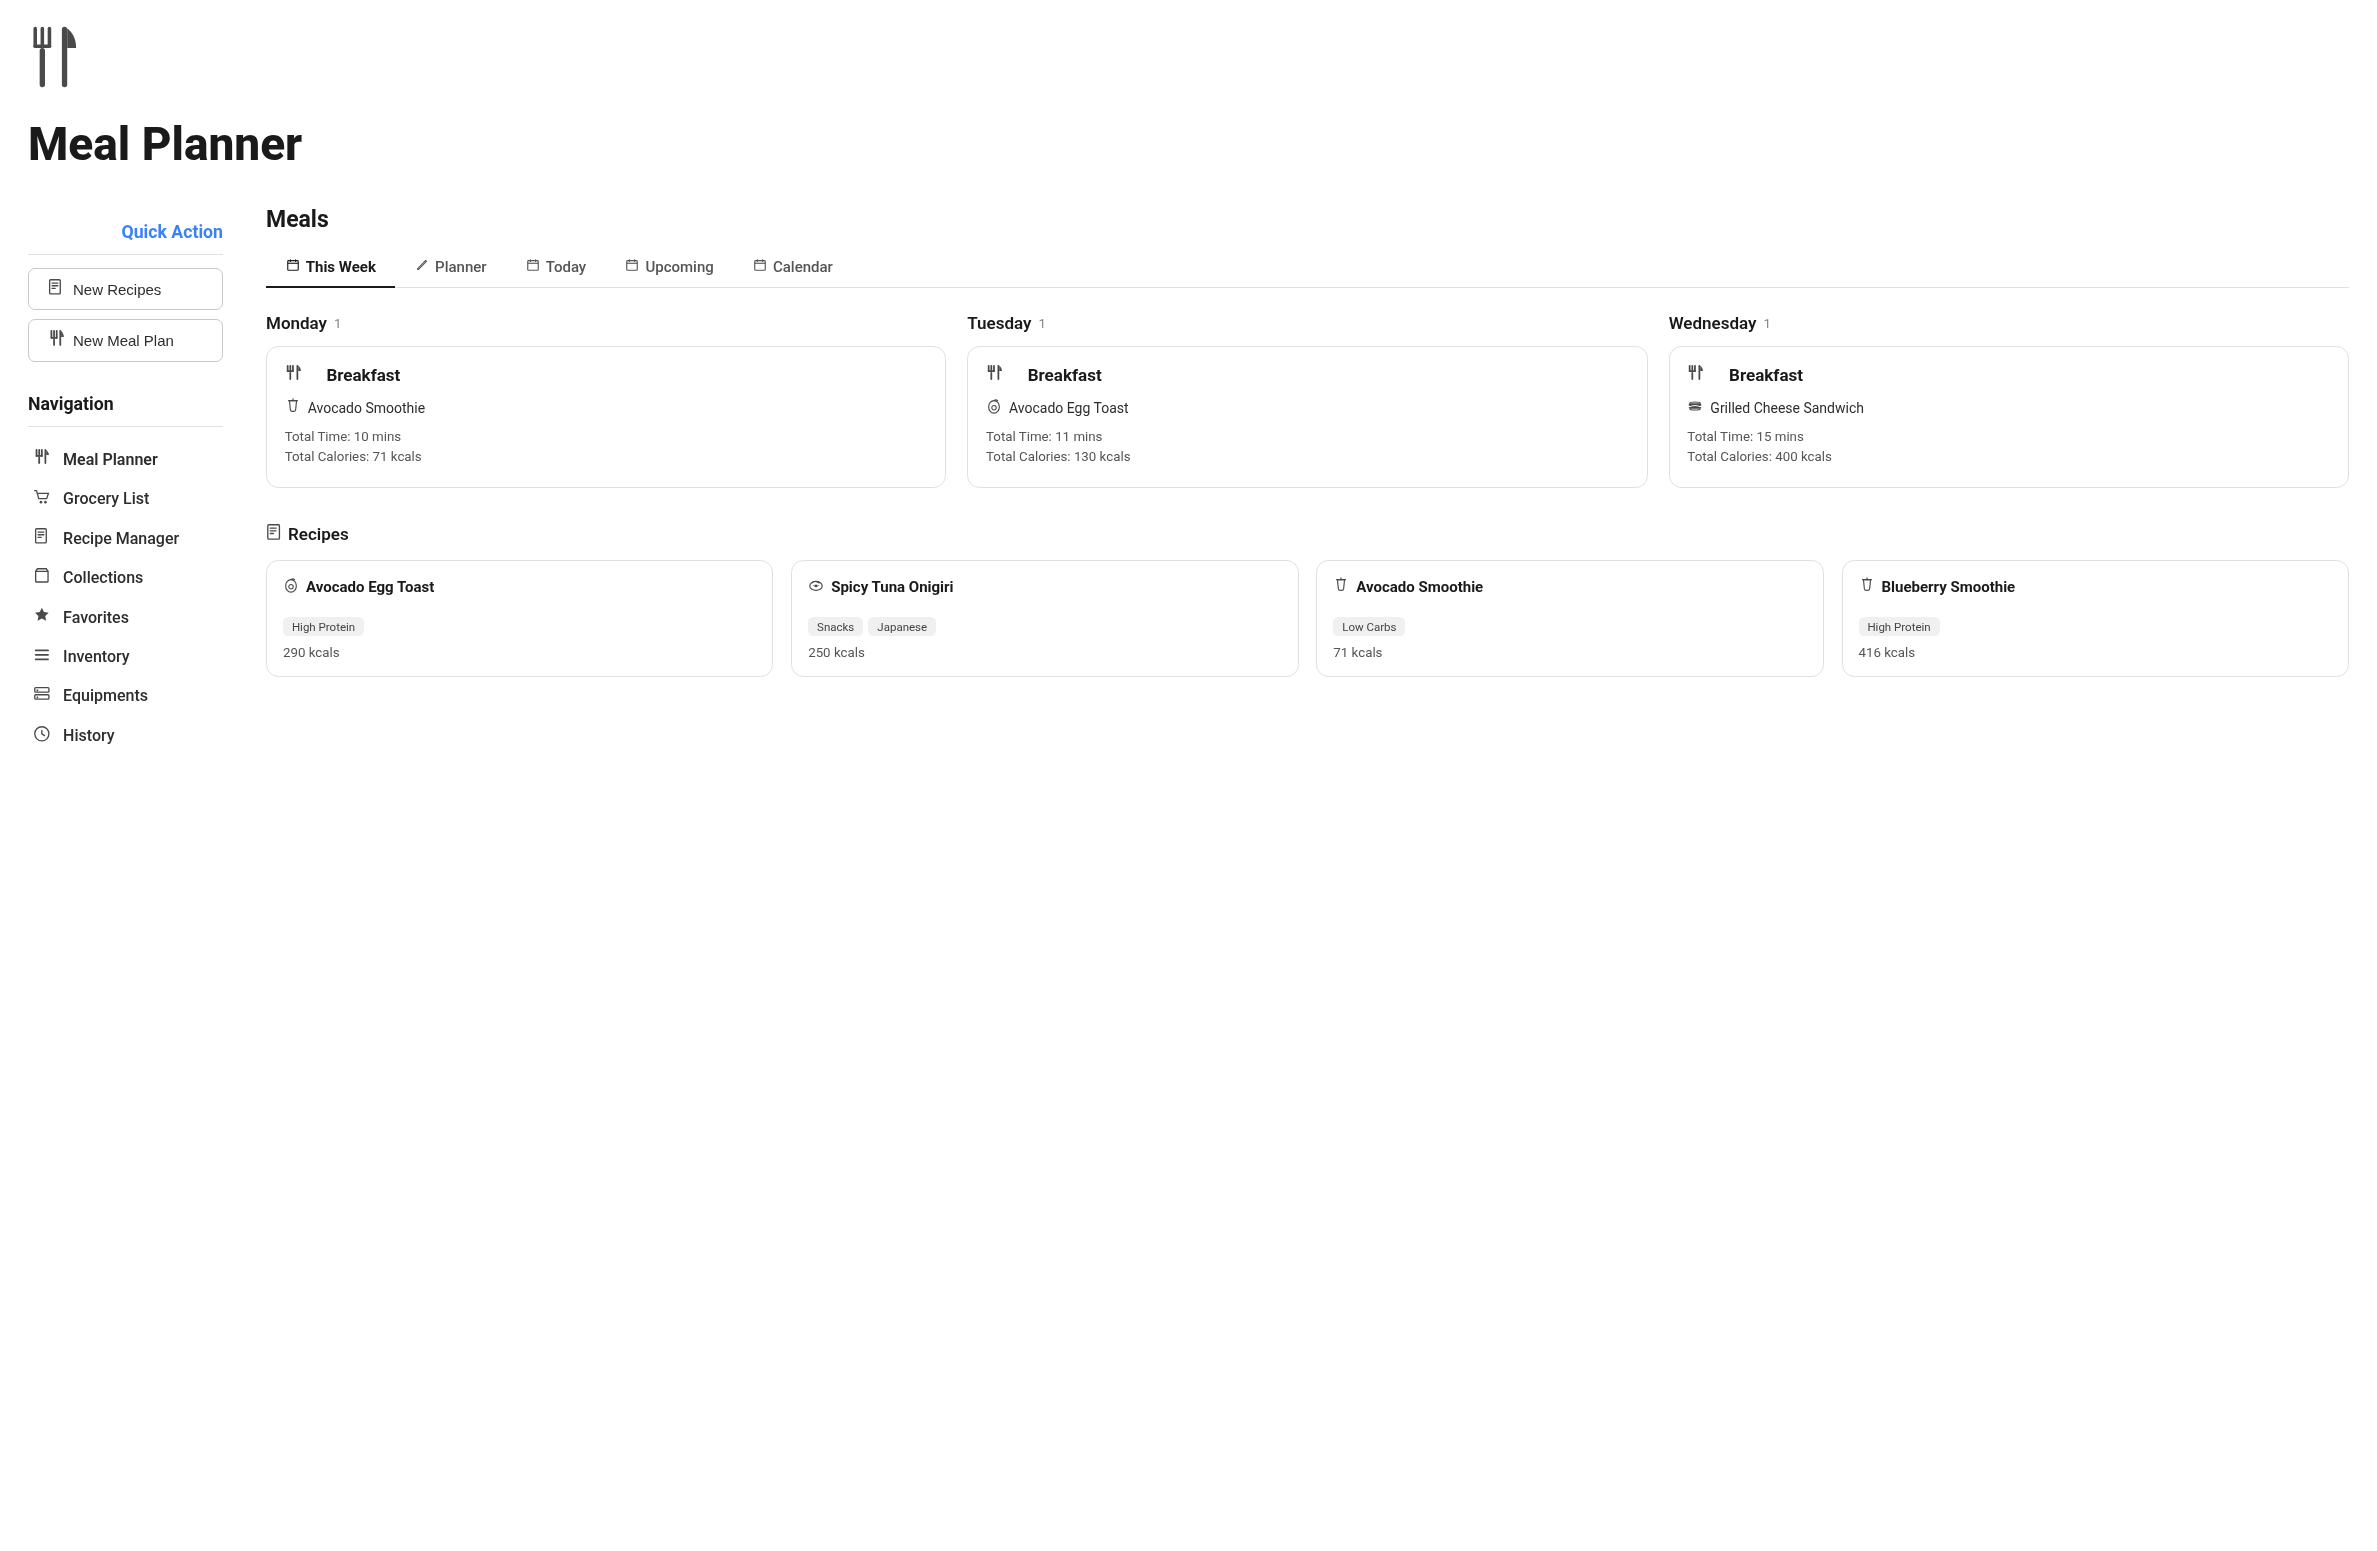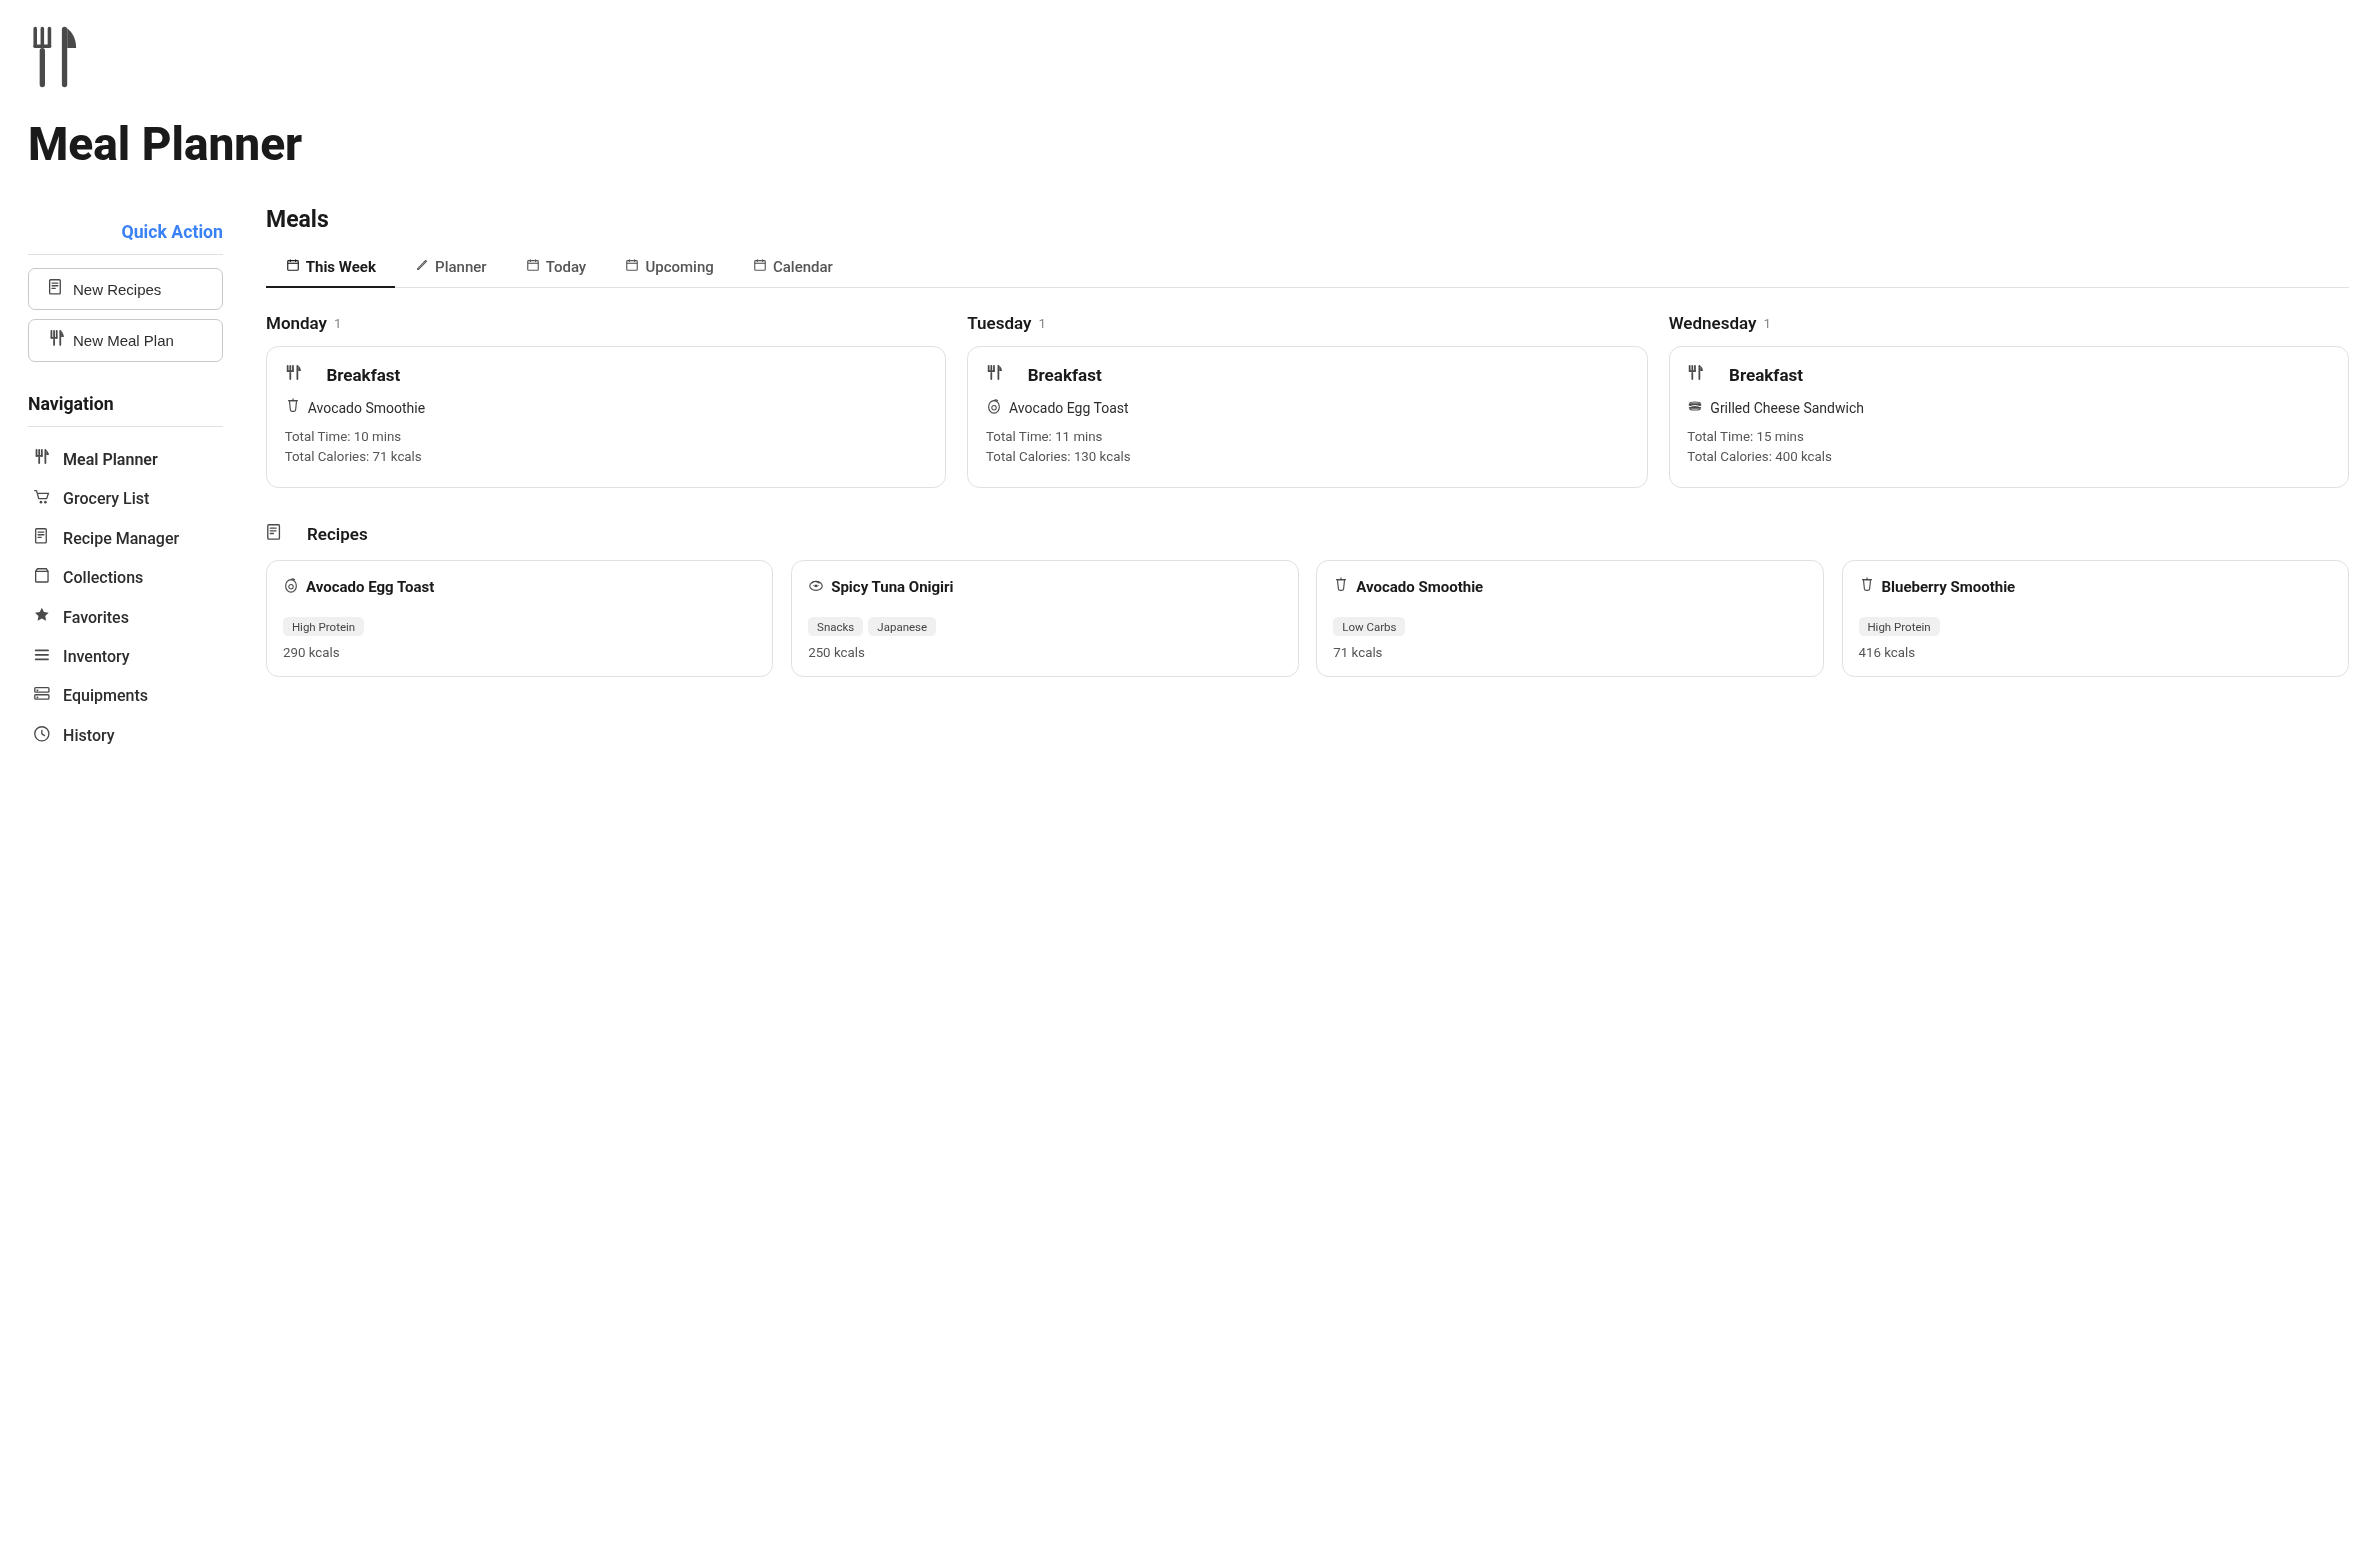--- a/index.html
+++ b/index.html
@@ -206,21 +206,21 @@
     }
     .favorite-title {
       font-size: 23px;
       font-weight: 700;
       color: #1a1a1a;
       margin-bottom: 14px;
     }
     .recipes-sub-header {
       display: flex;
       align-items: center;
-      gap: 24px;
+      gap: 5px;
       margin-bottom: 16px;
     }
     .recipes-sub-icon {
       font-size: 17px;
       color: #4a4a4a;
     }
     .recipes-sub-label {
       font-size: 17px;
       font-weight: 600;
       color: #1a1a1a;

